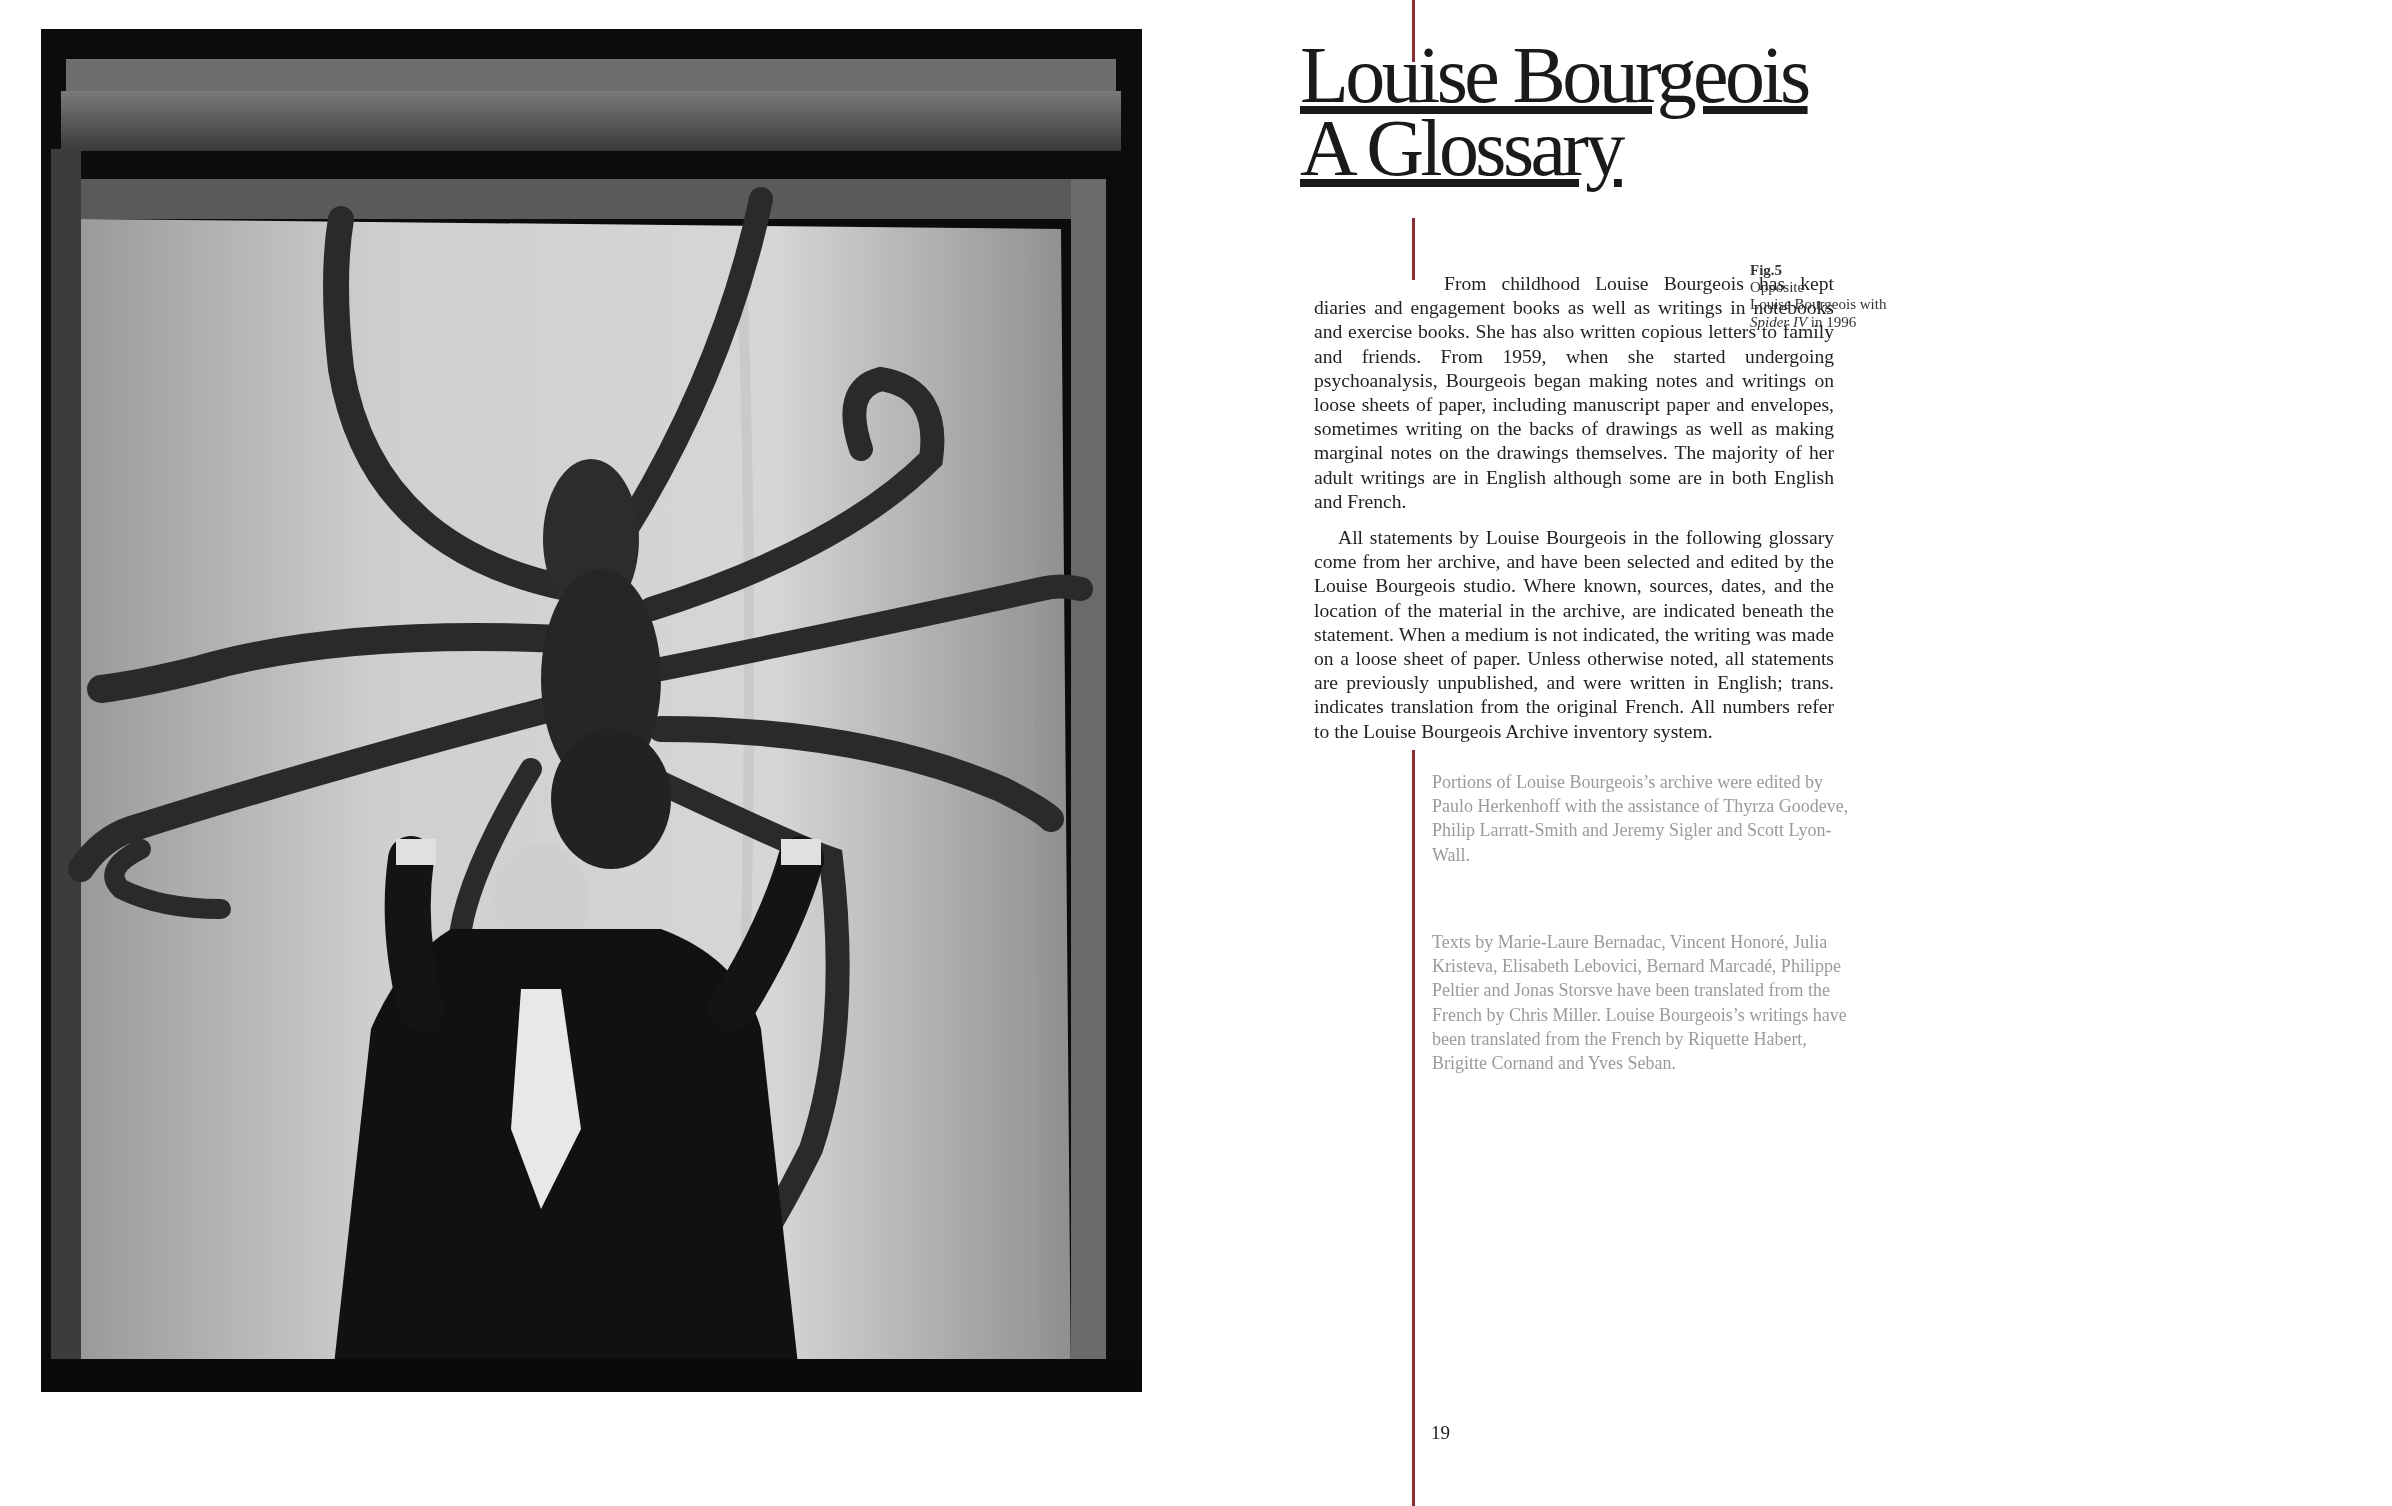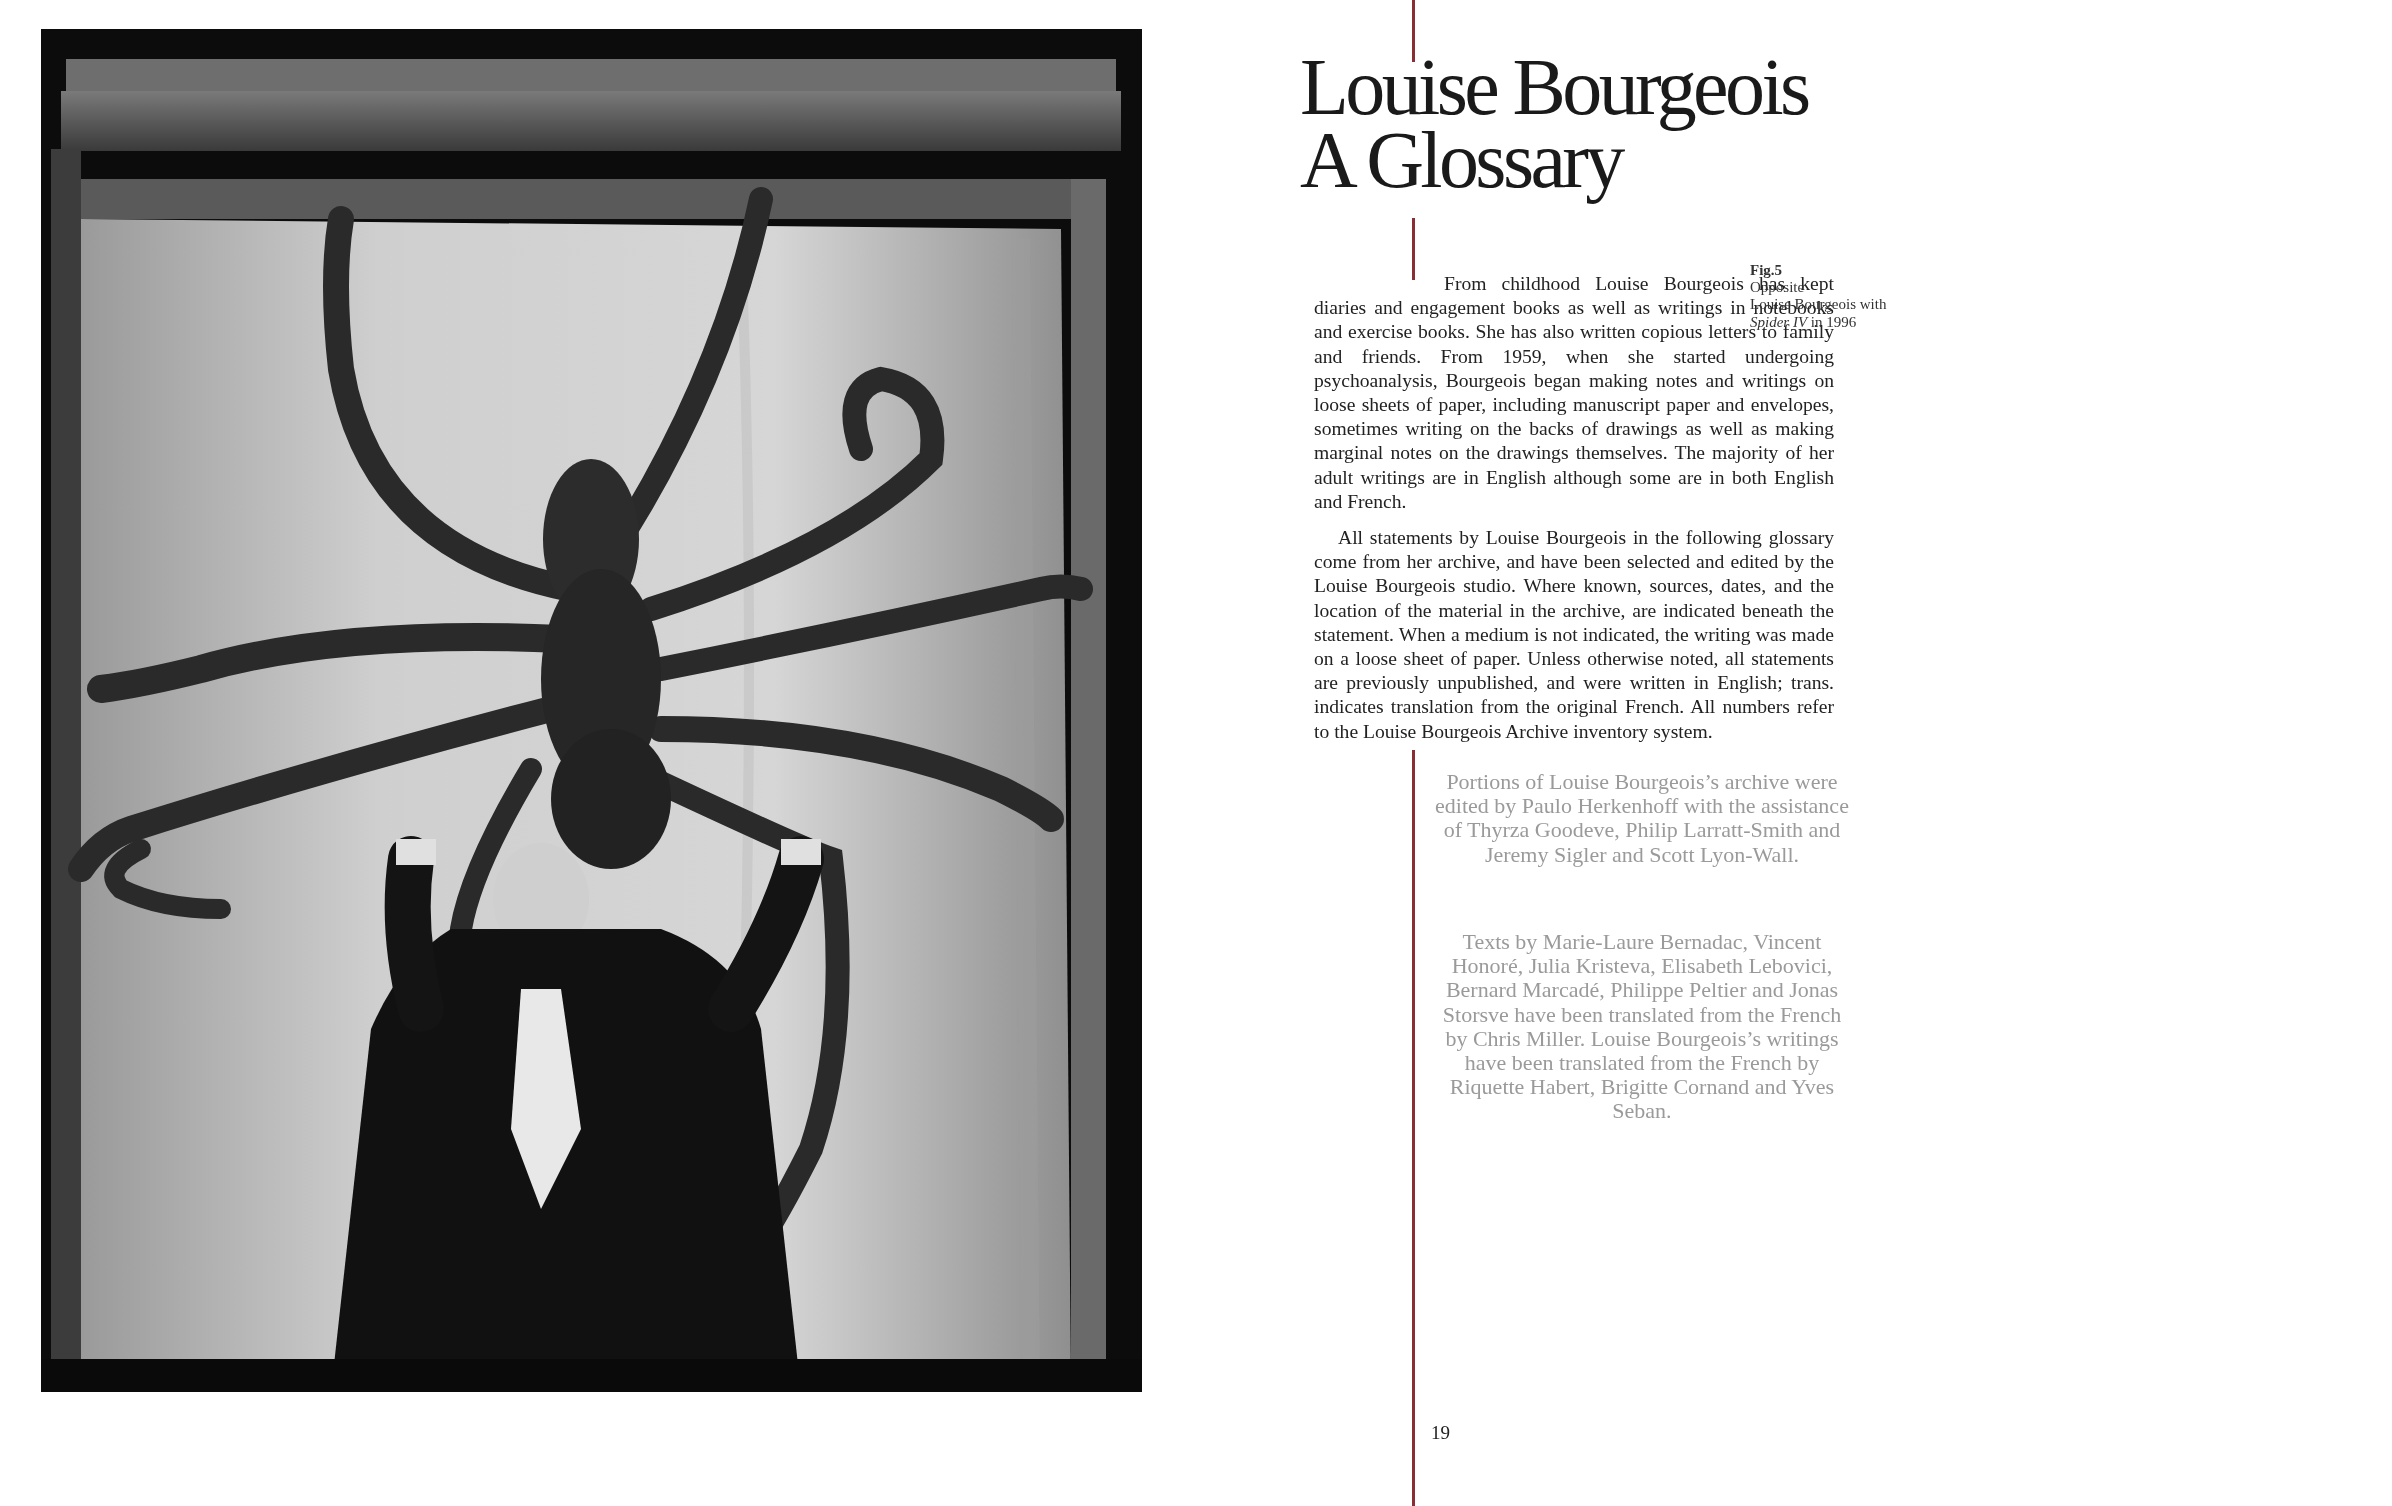--- a/index.html
+++ b/index.html
@@ -2,39 +2,39 @@
 <html><head>
 <meta charset="utf-8">
 <style>
   html, body { margin: 0; padding: 0; background: #ffffff; }
   body { width: 2392px; height: 1506px; position: relative; overflow: hidden;
          font-family: "DejaVu Serif", "Liberation Serif", serif; color: #222; }
   .photo { position: absolute; left: 41px; top: 29px; width: 1101px; height: 1363px;
            background: #0c0c0c; overflow: hidden; }
   .photo svg { display: block; width: 100%; height: 100%; }
   .gutter-line { position: absolute; left: 1412px; width: 3px; background: #8a2e35; }
-  .title { position: absolute; left: 1300px; top: 51px; margin: 0;
+  .title { position: absolute; left: 1300px; top: 39px; margin: 0;
            font-family: "Liberation Serif", "DejaVu Serif", serif; font-weight: normal;
-           font-size: 80px; line-height: 73px; letter-spacing: -3.6px; color: #1a1a1a; }
+           font-size: 80px; line-height: 73px; letter-spacing: -3.6px; color: #1a1a1a; text-decoration: underline; }
   .title span { display: block; }
   .body-text { position: absolute; left: 1302px; top: 260px; width: 544px;
                font-family: "Liberation Serif", "DejaVu Serif", serif;
                font-size: 19.6px; line-height: 24.2px; color: #222; text-align: justify;
                hyphens: manual; }
   .body-text p { margin: 12px; }
   .body-text p + p { text-indent: 24px; }
   .body-text p.first { text-indent: 130px; }
   .caption { position: absolute; left: 1750px; top: 262px; width: 160px;
              font-family: "Liberation Serif", "DejaVu Serif", serif;
              font-size: 15px; line-height: 17.2px; color: #333; }
   .caption .fig { font-weight: bold; }
   .caption em { font-style: italic; }
   .credits { position: absolute; left: 1432px; width: 420px;
              font-family: "Liberation Serif", "DejaVu Serif", serif;
-             font-size: 22px; line-height: 24.2px; color: #9a9a9a; text-align: center; }
+             font-size: 18px; line-height: 24.2px; color: #9a9a9a; }
   .credits p { margin: 0; }
   .credits-1 { top: 770px; }
   .credits-2 { top: 898px; margin-top: 32px; }
   .page-number { position: absolute; left: 1431px; top: 1422px;
                  font-family: "Liberation Serif", "DejaVu Serif", serif;
                  font-size: 19px; color: #222; text-align: right; }
 </style>
 </head>
 <body>
 

